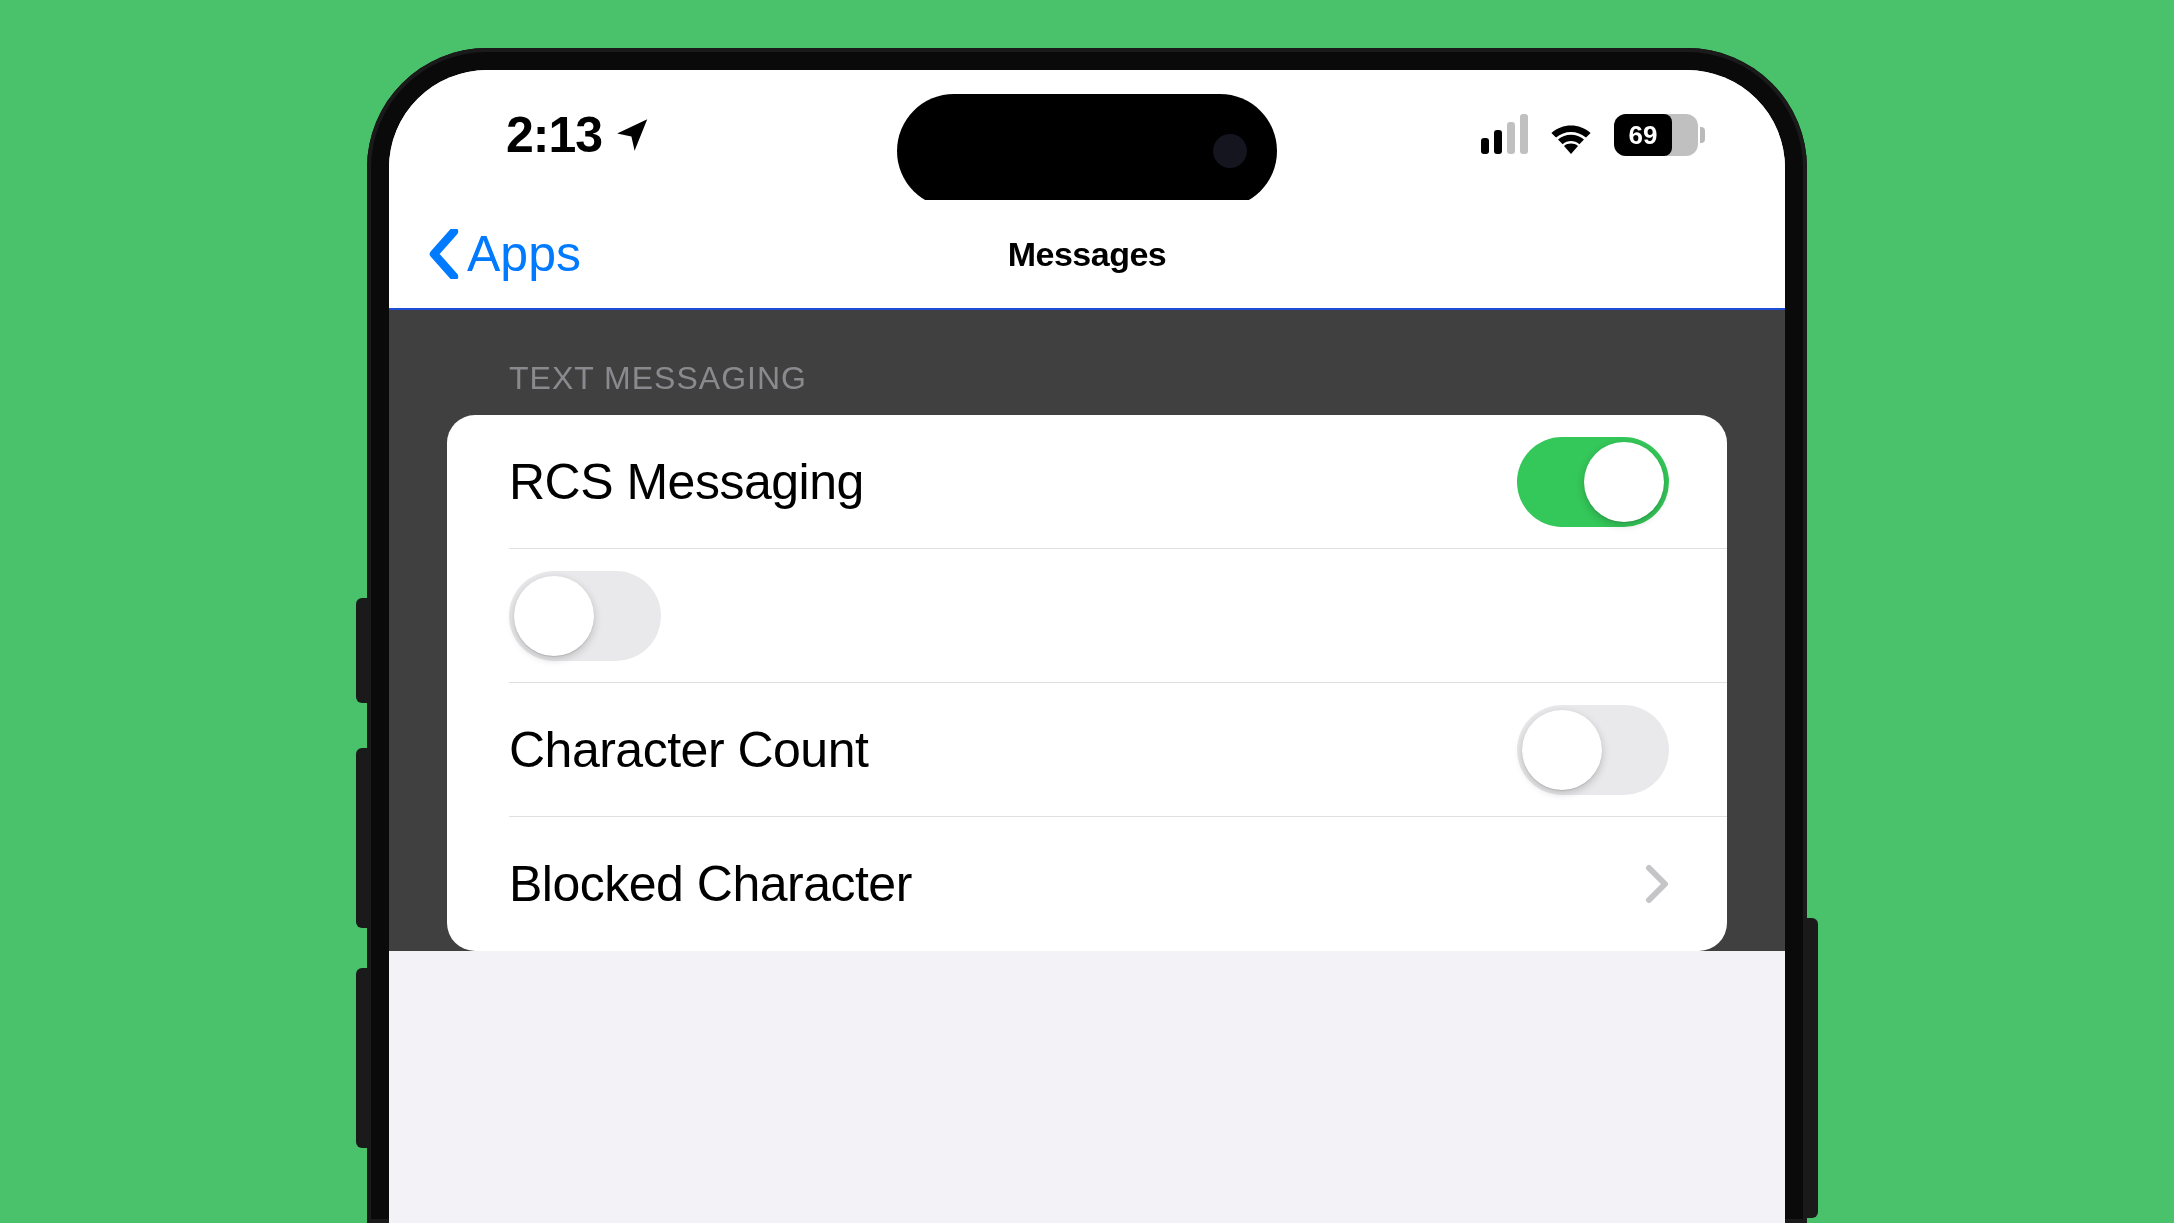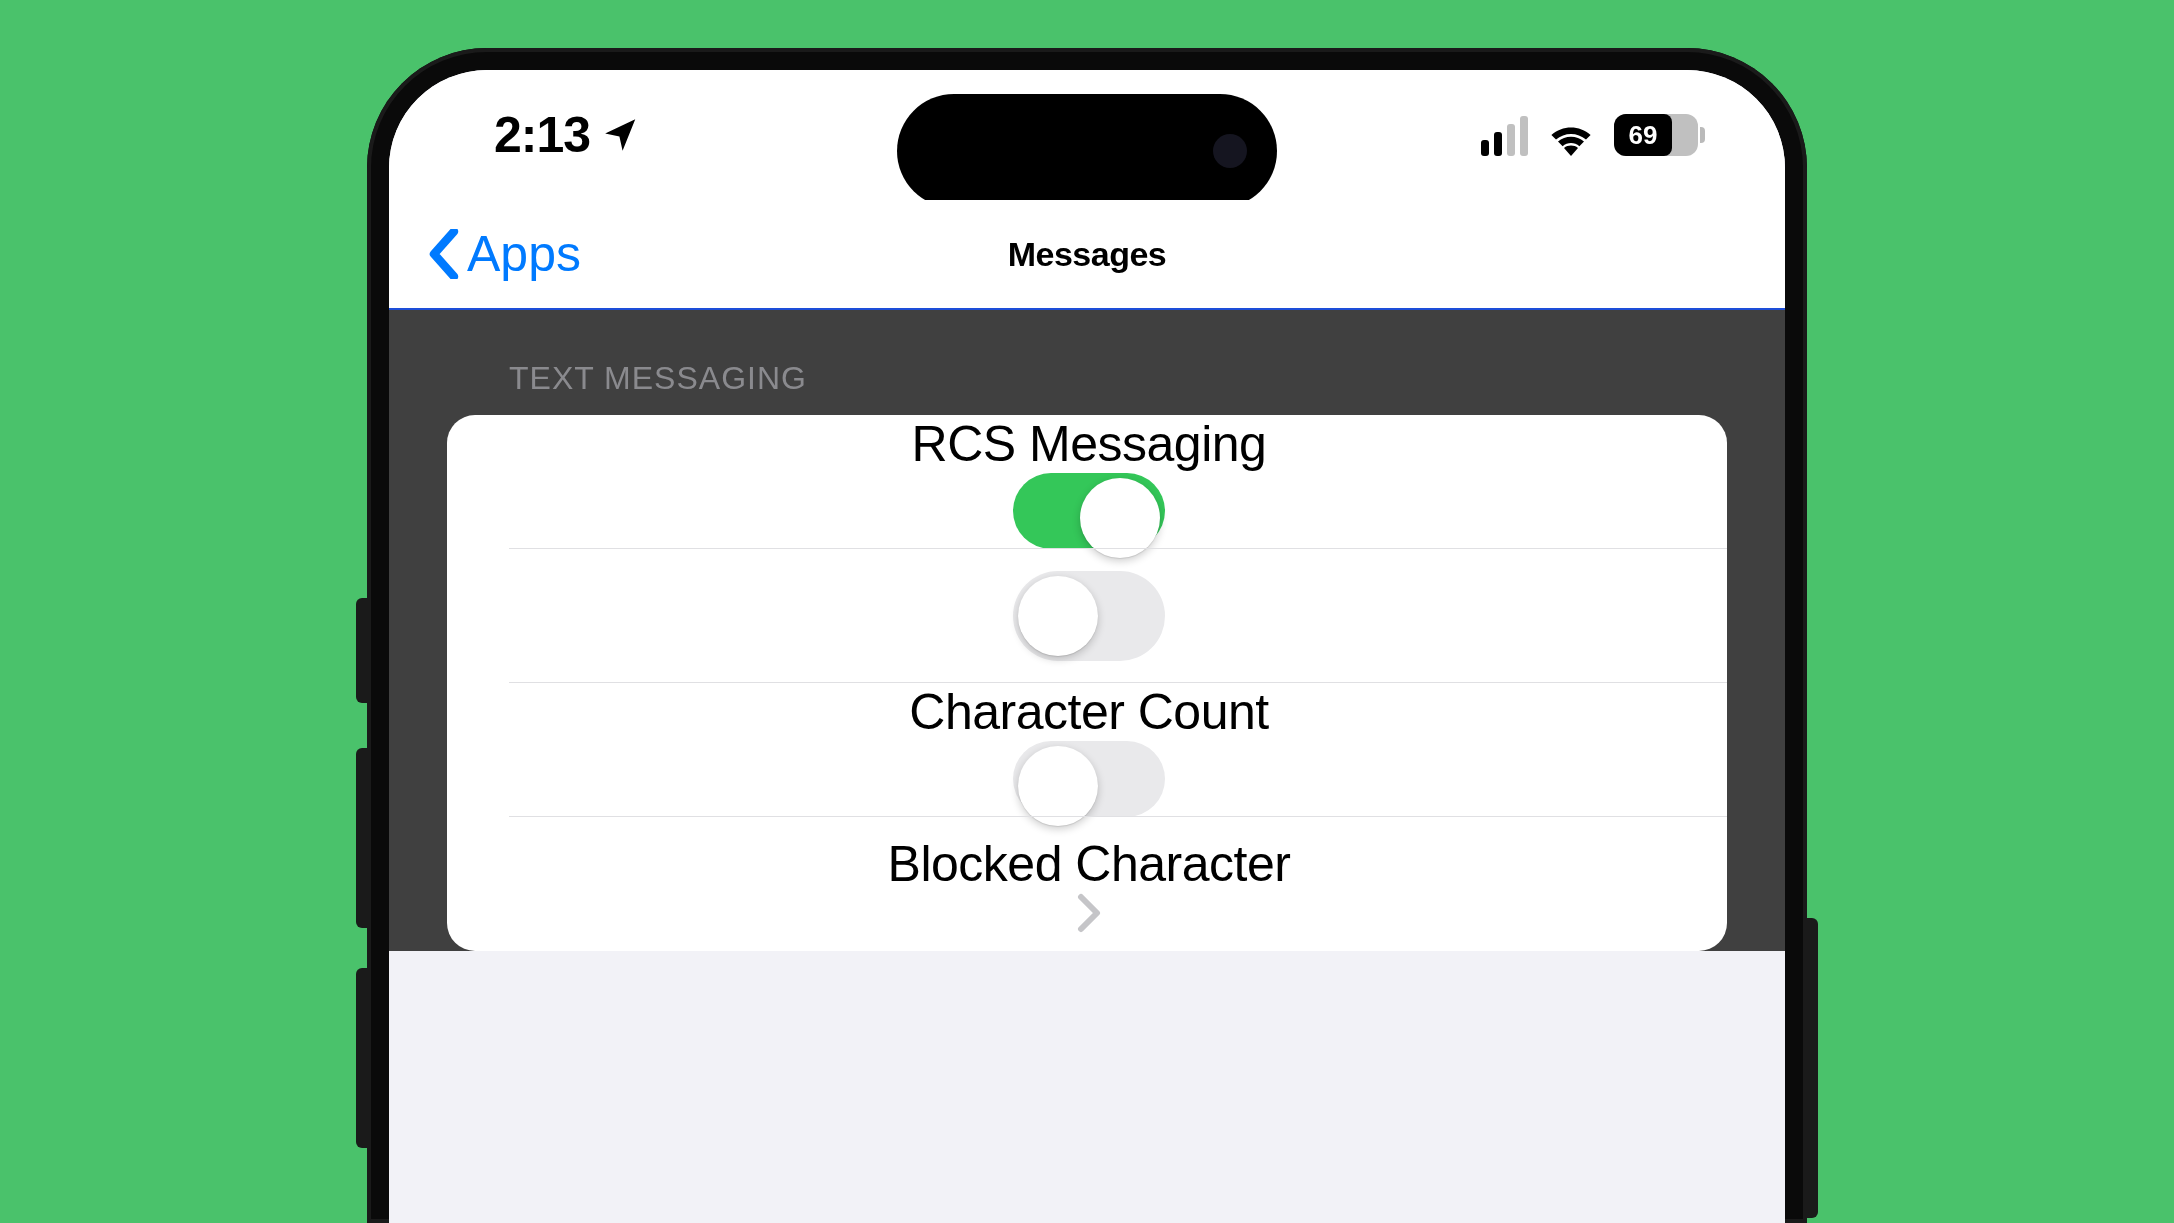--- a/index.html
+++ b/index.html
@@ -59,25 +59,25 @@
       background: #151520;
     }
     .status-left {
       display: flex;
       align-items: center;
       gap: 12px;
       font-size: 50px;
       font-weight: 700;
       color: #000;
       letter-spacing: -1px;
-      margin-left: 25px;
+      margin-left: 37px;
     }
     .status-right {
       display: flex;
-      align-items: flex-end;
+      align-items: flex-start;
       gap: 18px;
     }
     .signal-bars {
       display: flex;
       align-items: flex-end;
       gap: 5px;
       height: 40px;
     }
     .bar {
       width: 8px;
@@ -157,25 +157,24 @@
       font-weight: 400;
     }
     .list {
       background: #fff;
       border-radius: 28px;
       overflow: hidden;
     }
     .list-row {
       display: flex;
       align-items: center;
-      justify-content: center;
+      justify-content: space-between;
       padding: 0 58px 0 62px;
       height: 134px;
       position: relative;
-      flex-direction: column;
     }
     .list-row:not(:last-child)::after {
       content: "";
       position: absolute;
       left: 62px;
       right: 0;
       bottom: 0;
       height: 1.5px;
       background: #e0e0e3;
     }

